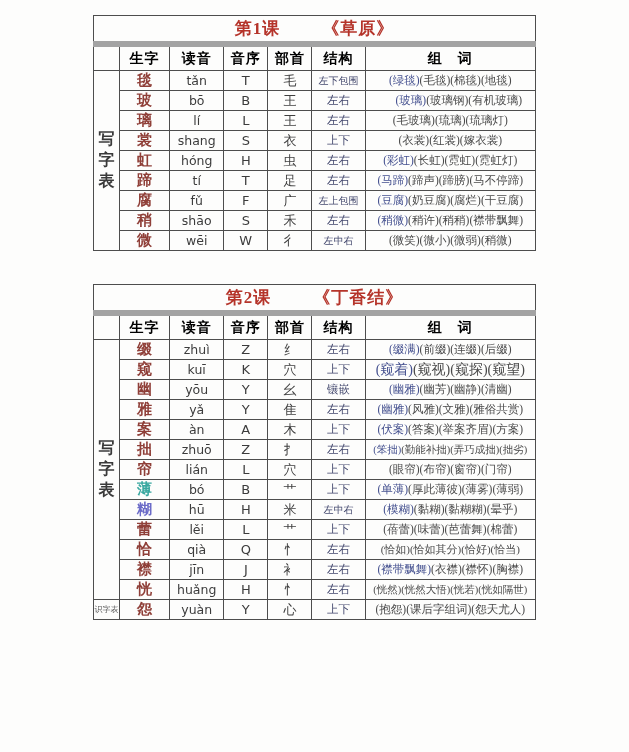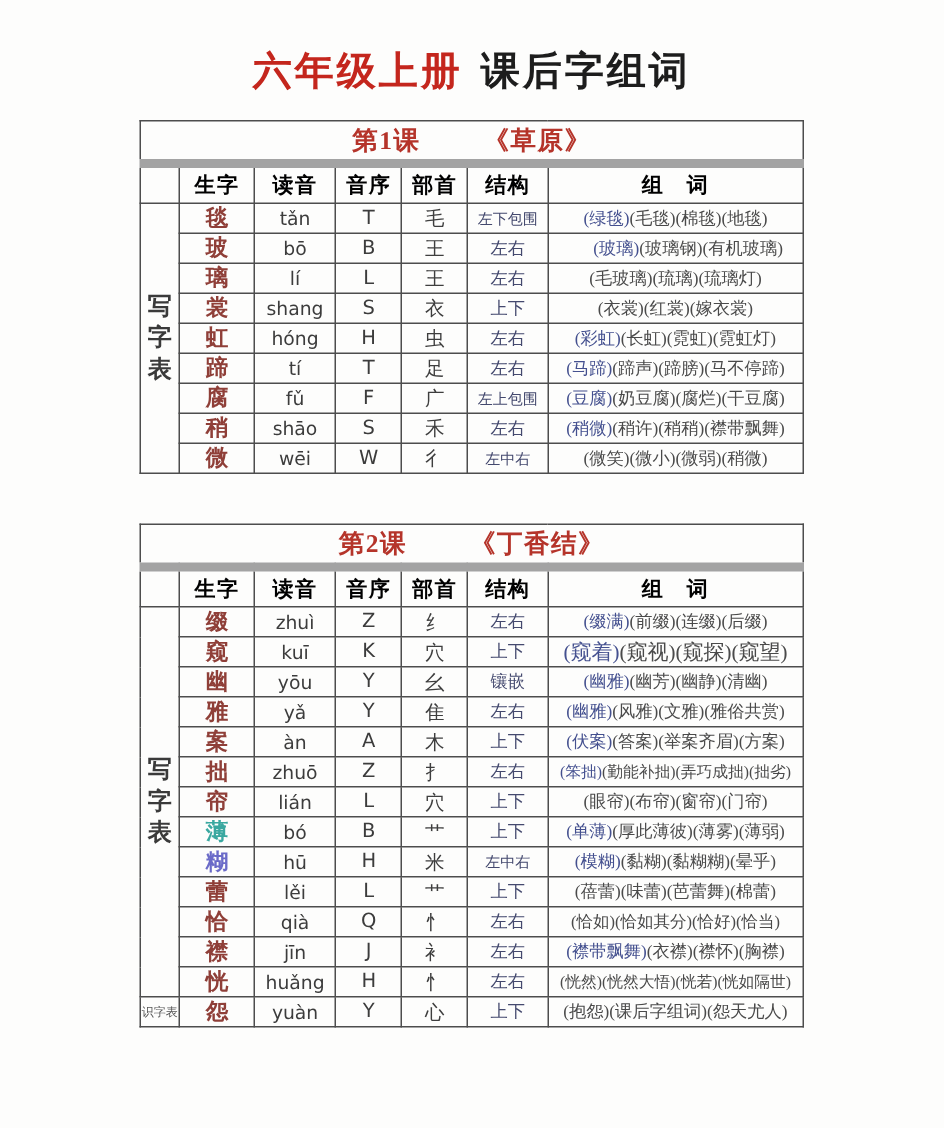--- a/index.html
+++ b/index.html
@@ -52,21 +52,20 @@
   td.c-structure{color:#44496e;}
   td.c-words{color:#4a4a4a;letter-spacing:0;margin-top:11px;}
   .word-blue{color:#44508f;}
   table.t0 tbody tr{height:19px;}
   table.t1 tbody tr{height:20px;}
 </style>
 </head>
 <body>
 
 <div class="page">
-  <h1 class="title"><span class="t-red">六年级上册</span><span class="t-dark">课后字组词</span></h1>
   <div id="tables">
       <table class="wtable t0">
         <colgroup>
           <col style="width: 26px;">
           <col style="width: 50px;">
           <col style="width: 54px;">
           <col style="width: 44px;">
           <col style="width: 44px;">
           <col style="width: 53px;">
           <col style="width: 170px;">

